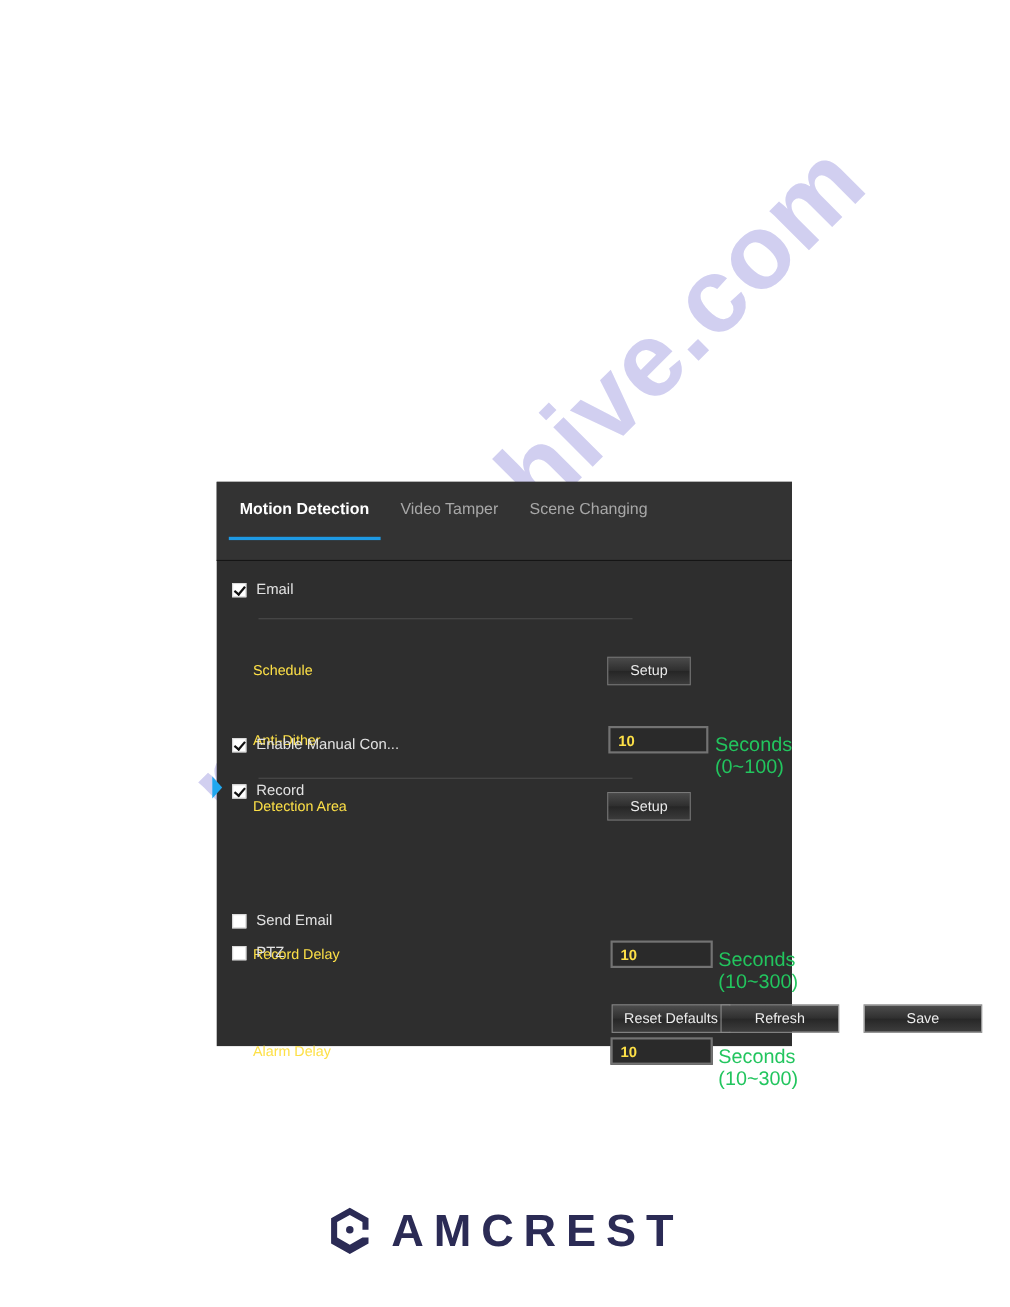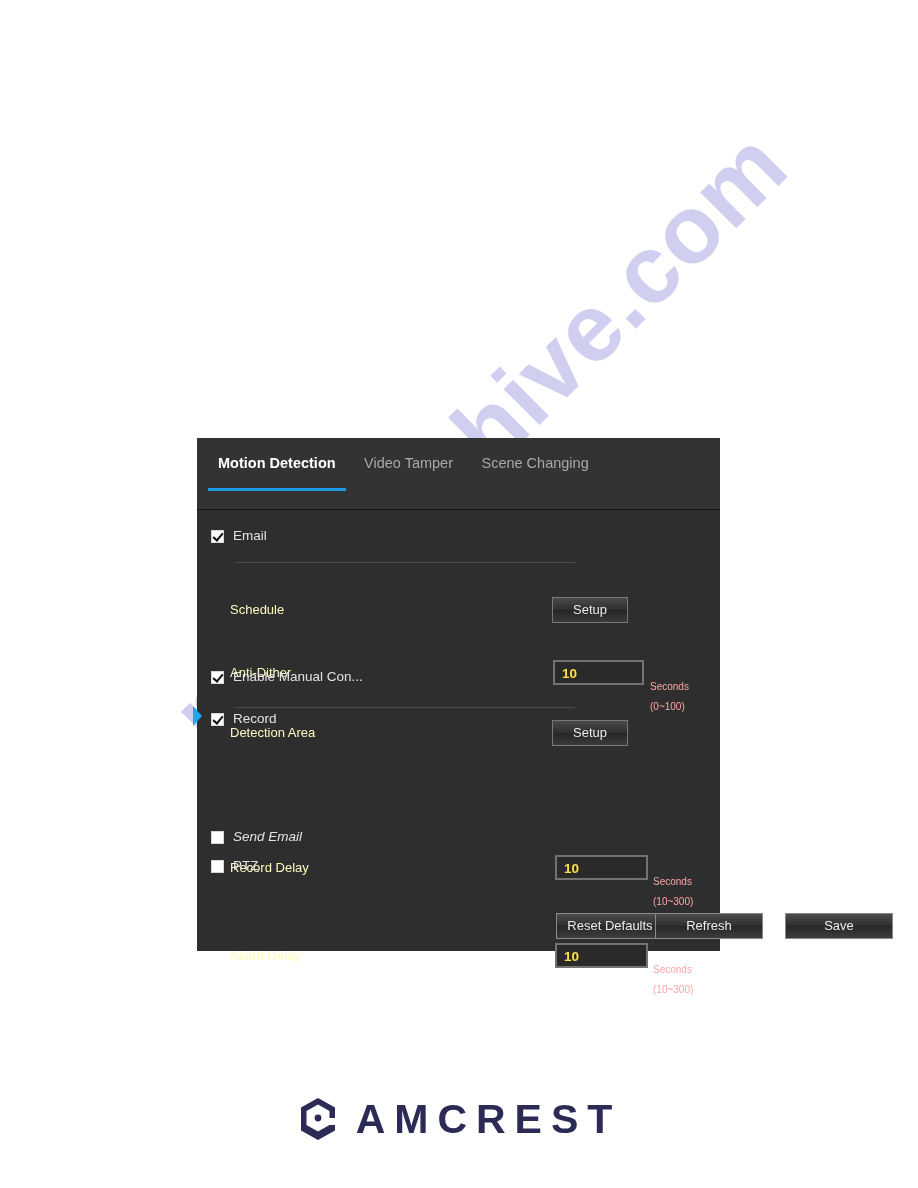--- a/index.html
+++ b/index.html
@@ -135,21 +135,21 @@
     color: #e2e2e2;
     line-height: 20px;
   }
 
   
   .field-label {
     position: absolute;
     left: 33px;
     top: 3px;
     font-size: 13px;
-    color: #fef9c3;
+    color: #fde047;
     line-height: 20px;
     text-align: right;
   }
 
   .btn-setup {
     position: absolute;
     left: 355px;
     top: 0px;
     width: 76px;
     height: 26px;
@@ -170,23 +170,23 @@
     background: #2a2a2a;
     border: 2px solid #737373;
     box-sizing: border-box;
     color: #fde047;
     font-size: 13.5px;
     padding-left: 7px;
     font-weight: 700;
   }
   .unit {
     position: absolute;
-    top: 17px;
-    font-size: 10px;
-    color: #fca5a5;
+    top: 7px;
+    font-size: 18px;
+    color: #22c55e;
     line-height: 20px;
   }
 
   
   .divider {
     position: absolute;
     left: 38px;
     width: 340px;
     height: 1px;
     background: #4b4b4b;
@@ -334,21 +334,21 @@
       <span class="unit" style="left:456px;">Seconds (10~300)</span>
     </div>
 
 
     <div class="row" style="top:288px;">
       <span class="field-label">Alarm Delay</span>
       <span class="txtbox" style="left:358px;width:93px;">10</span>
       <span class="unit" style="left:456px;">Seconds (10~300)</span>
     </div>
 
-    <div class="cb-row" style="position:absolute;top:315px;left:0;width:100%;font-style:italic;">
+    <div class="cb-row" style="position:absolute;top:315px;left:0;width:100%;">
       <span class="cbox"></span>
       <span class="cb-label">Send Email</span>
     </div>
 
     <div class="cb-row" style="position:absolute;top:344px;left:0;width:100%;">
       <span class="cbox"></span>
       <span class="cb-label">PTZ</span>
     </div>
 
 

